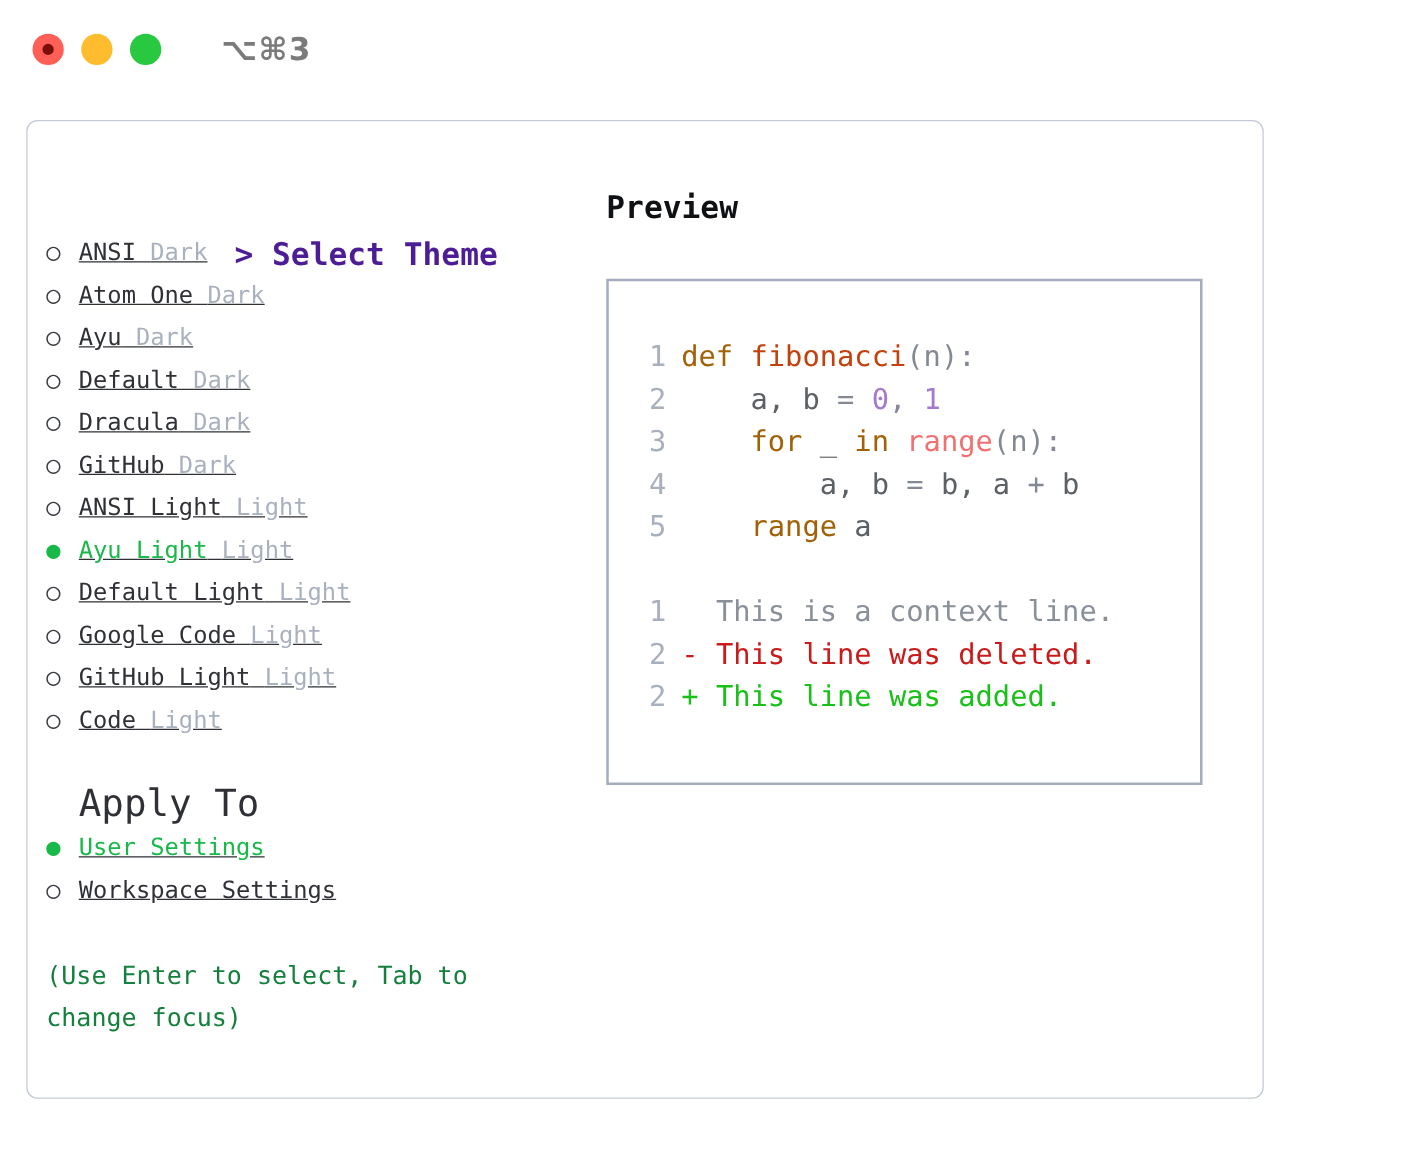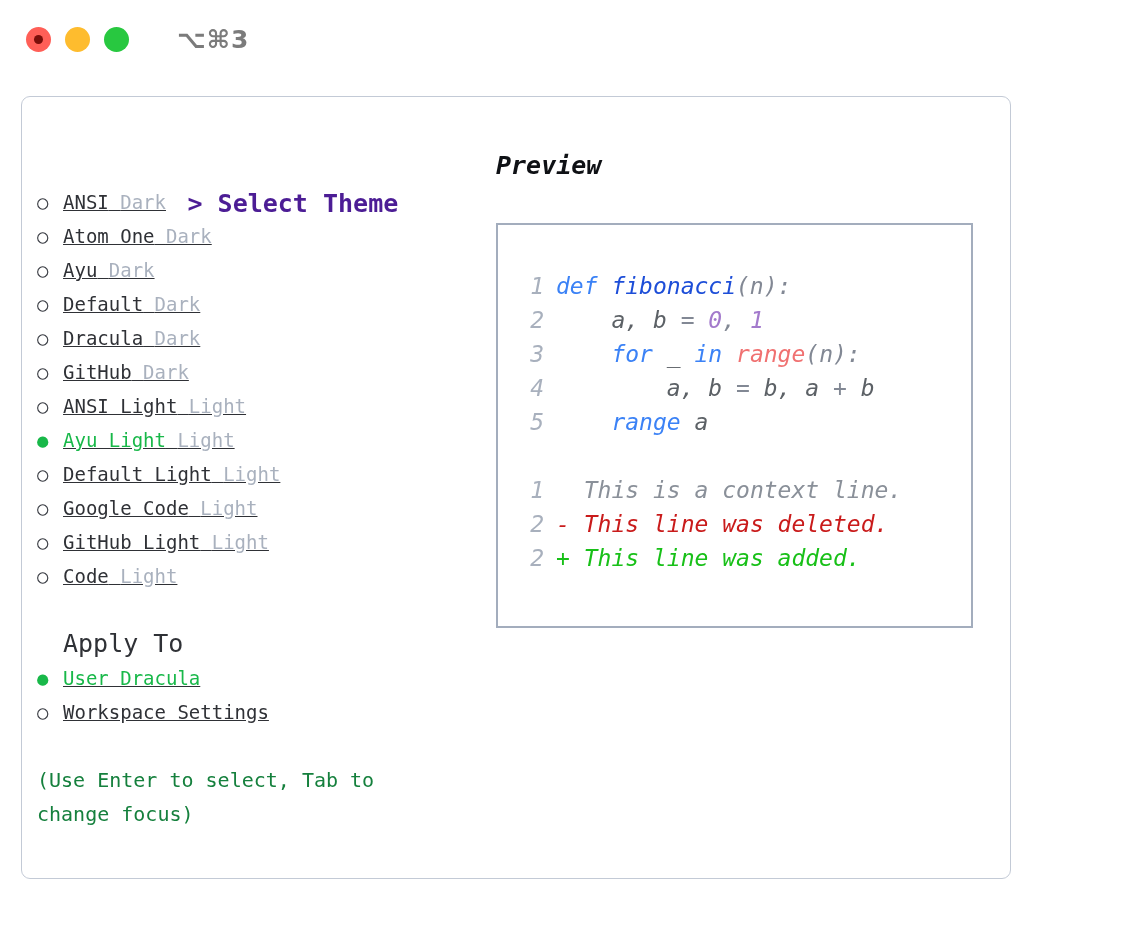--- a/index.html
+++ b/index.html
@@ -112,41 +112,40 @@
     height: 38px;
     line-height: 38px;
     font-size: 25px;
     font-weight: bold;
     color: #4c1d95;
     white-space: pre;
   }
   .section-title {
     height: 34px;
     line-height: 34px;
-    font-size: 25px;
+    font-size: 30px;
     color: #2f3136;
     white-space: pre;
     padding-left: 26px;
   }
   .spacer-sm { height: 34px; }
   .hint {
     font-size: 20px;
     line-height: 34px;
     color: #15803d;
     width: 410px;
     white-space: pre-wrap;
   }
 
   
   .right-col {
     position: absolute;
-    left: 474px;
+    left: 463px;
     top: 50px;
     width: 500px;
-    font-style: italic;
   }
   .preview-title {
     font-size: 25px;
     font-weight: bold;
     color: #0f1115;
     line-height: 38px;
   }
   .preview-box {
     margin-top: 38px;
     width: 477px;
@@ -163,22 +162,22 @@
   }
   .ln {
     display: inline-block;
     width: 28px;
     text-align: right;
     color: #a8b0bd;
     margin-right: 12px;
   }
   .blank-line { height: 34px; }
 
-  .tok-kw   { color: #3b82f6; }
-  .tok-fn   { color: #1d4ed8; }
+  .tok-kw   { color: #a16207; }
+  .tok-fn   { color: #c2410c; }
   .tok-num  { color: #a37acc; }
   .tok-builtin { color: #f07171; }
   .tok-punct{ color: #828894; }
   .tok-var  { color: #5c6166; }
   .tok-op   { color: #828894; }
 
   .diff-context { color: #8a9099; }
   .diff-del     { color: #c91b1b; }
   .diff-add     { color: #18c018; }
 </style>
@@ -220,21 +219,21 @@
             <div class="row"><span class="marker">○</span><span class="name">Google Code</span><span> </span><span class="variant">Light</span></div>
             <div class="row"><span class="marker">○</span><span class="name">GitHub Light</span><span> </span><span class="variant">Light</span></div>
             <div class="row"><span class="marker">○</span><span class="name">Code</span><span> </span><span class="variant">Light</span></div>
           </div>
 
         <div class="spacer-sm"></div>
 
         <div class="section-title">Apply To</div>
 
         <div id="apply-list">
-            <div class="row selected"><span class="marker">●</span><span class="name">User Dracula</span></div>
+            <div class="row selected"><span class="marker">●</span><span class="name">User Settings</span></div>
             <div class="row"><span class="marker">○</span><span class="name">Workspace Settings</span></div>
           </div>
 
         <div class="spacer-sm"></div>
 
         <div class="hint">(Use Enter to select, Tab to change focus)</div>
       </div>
 
       <div class="right-col">
         <div class="preview-title">Preview</div>

